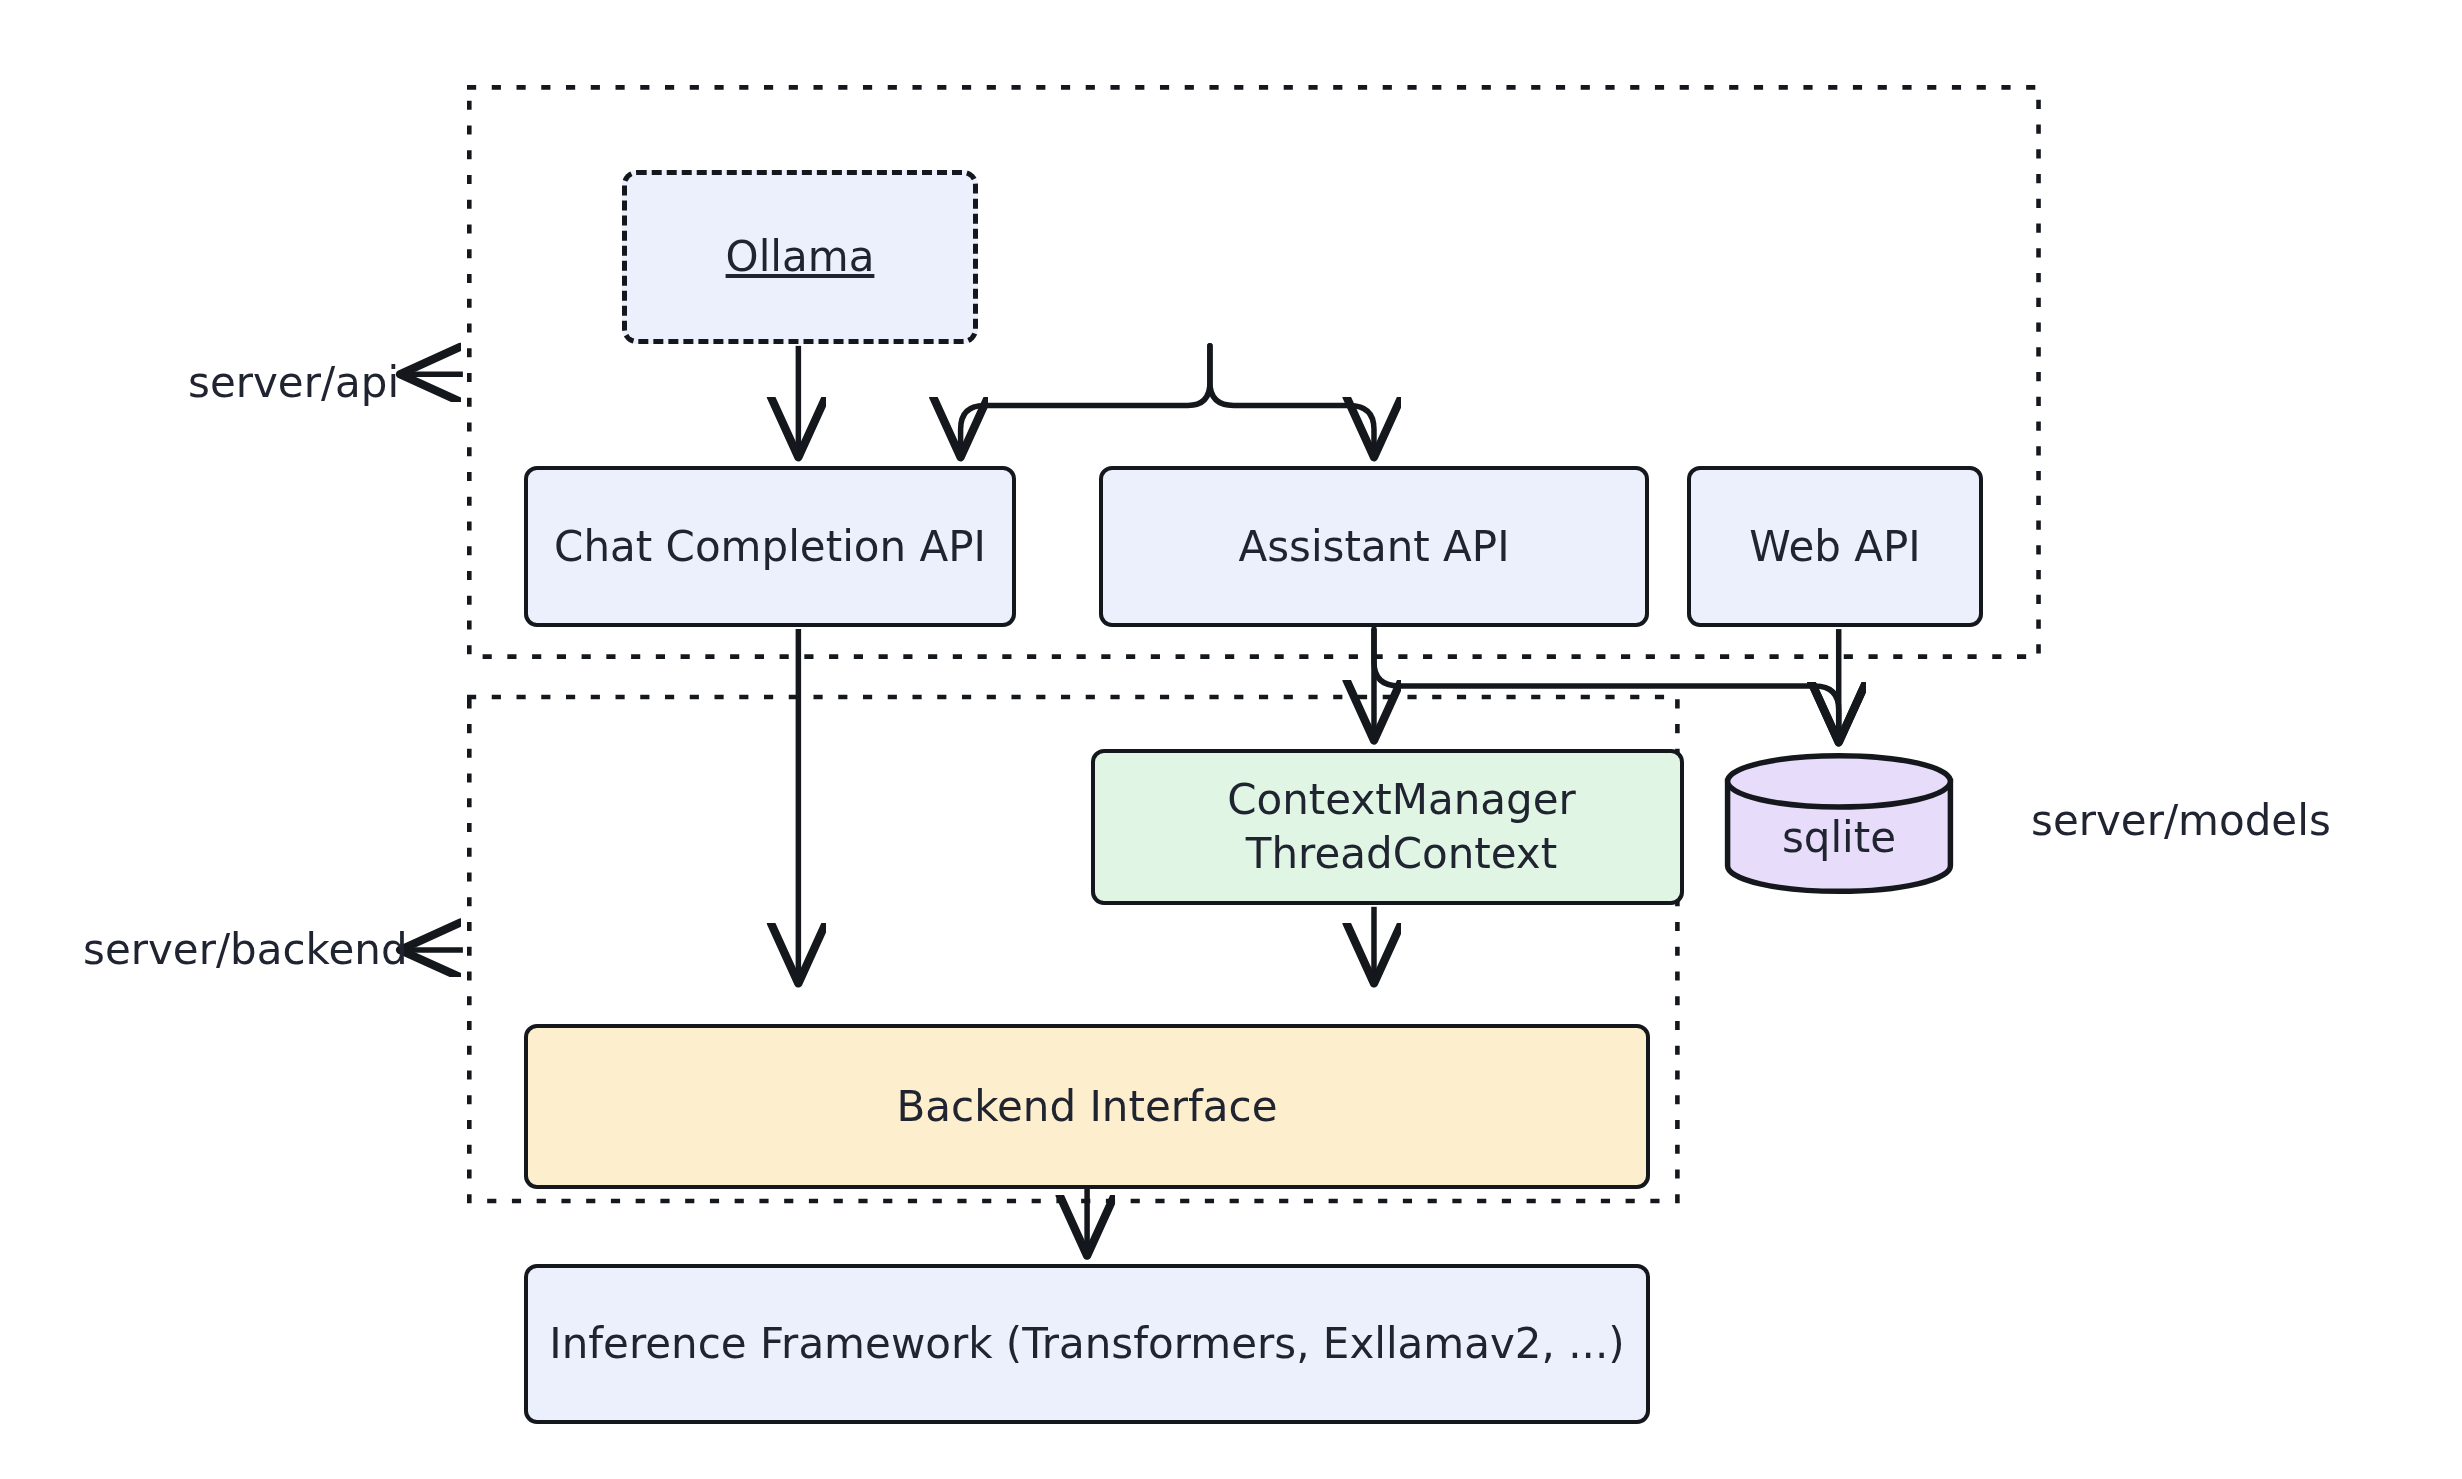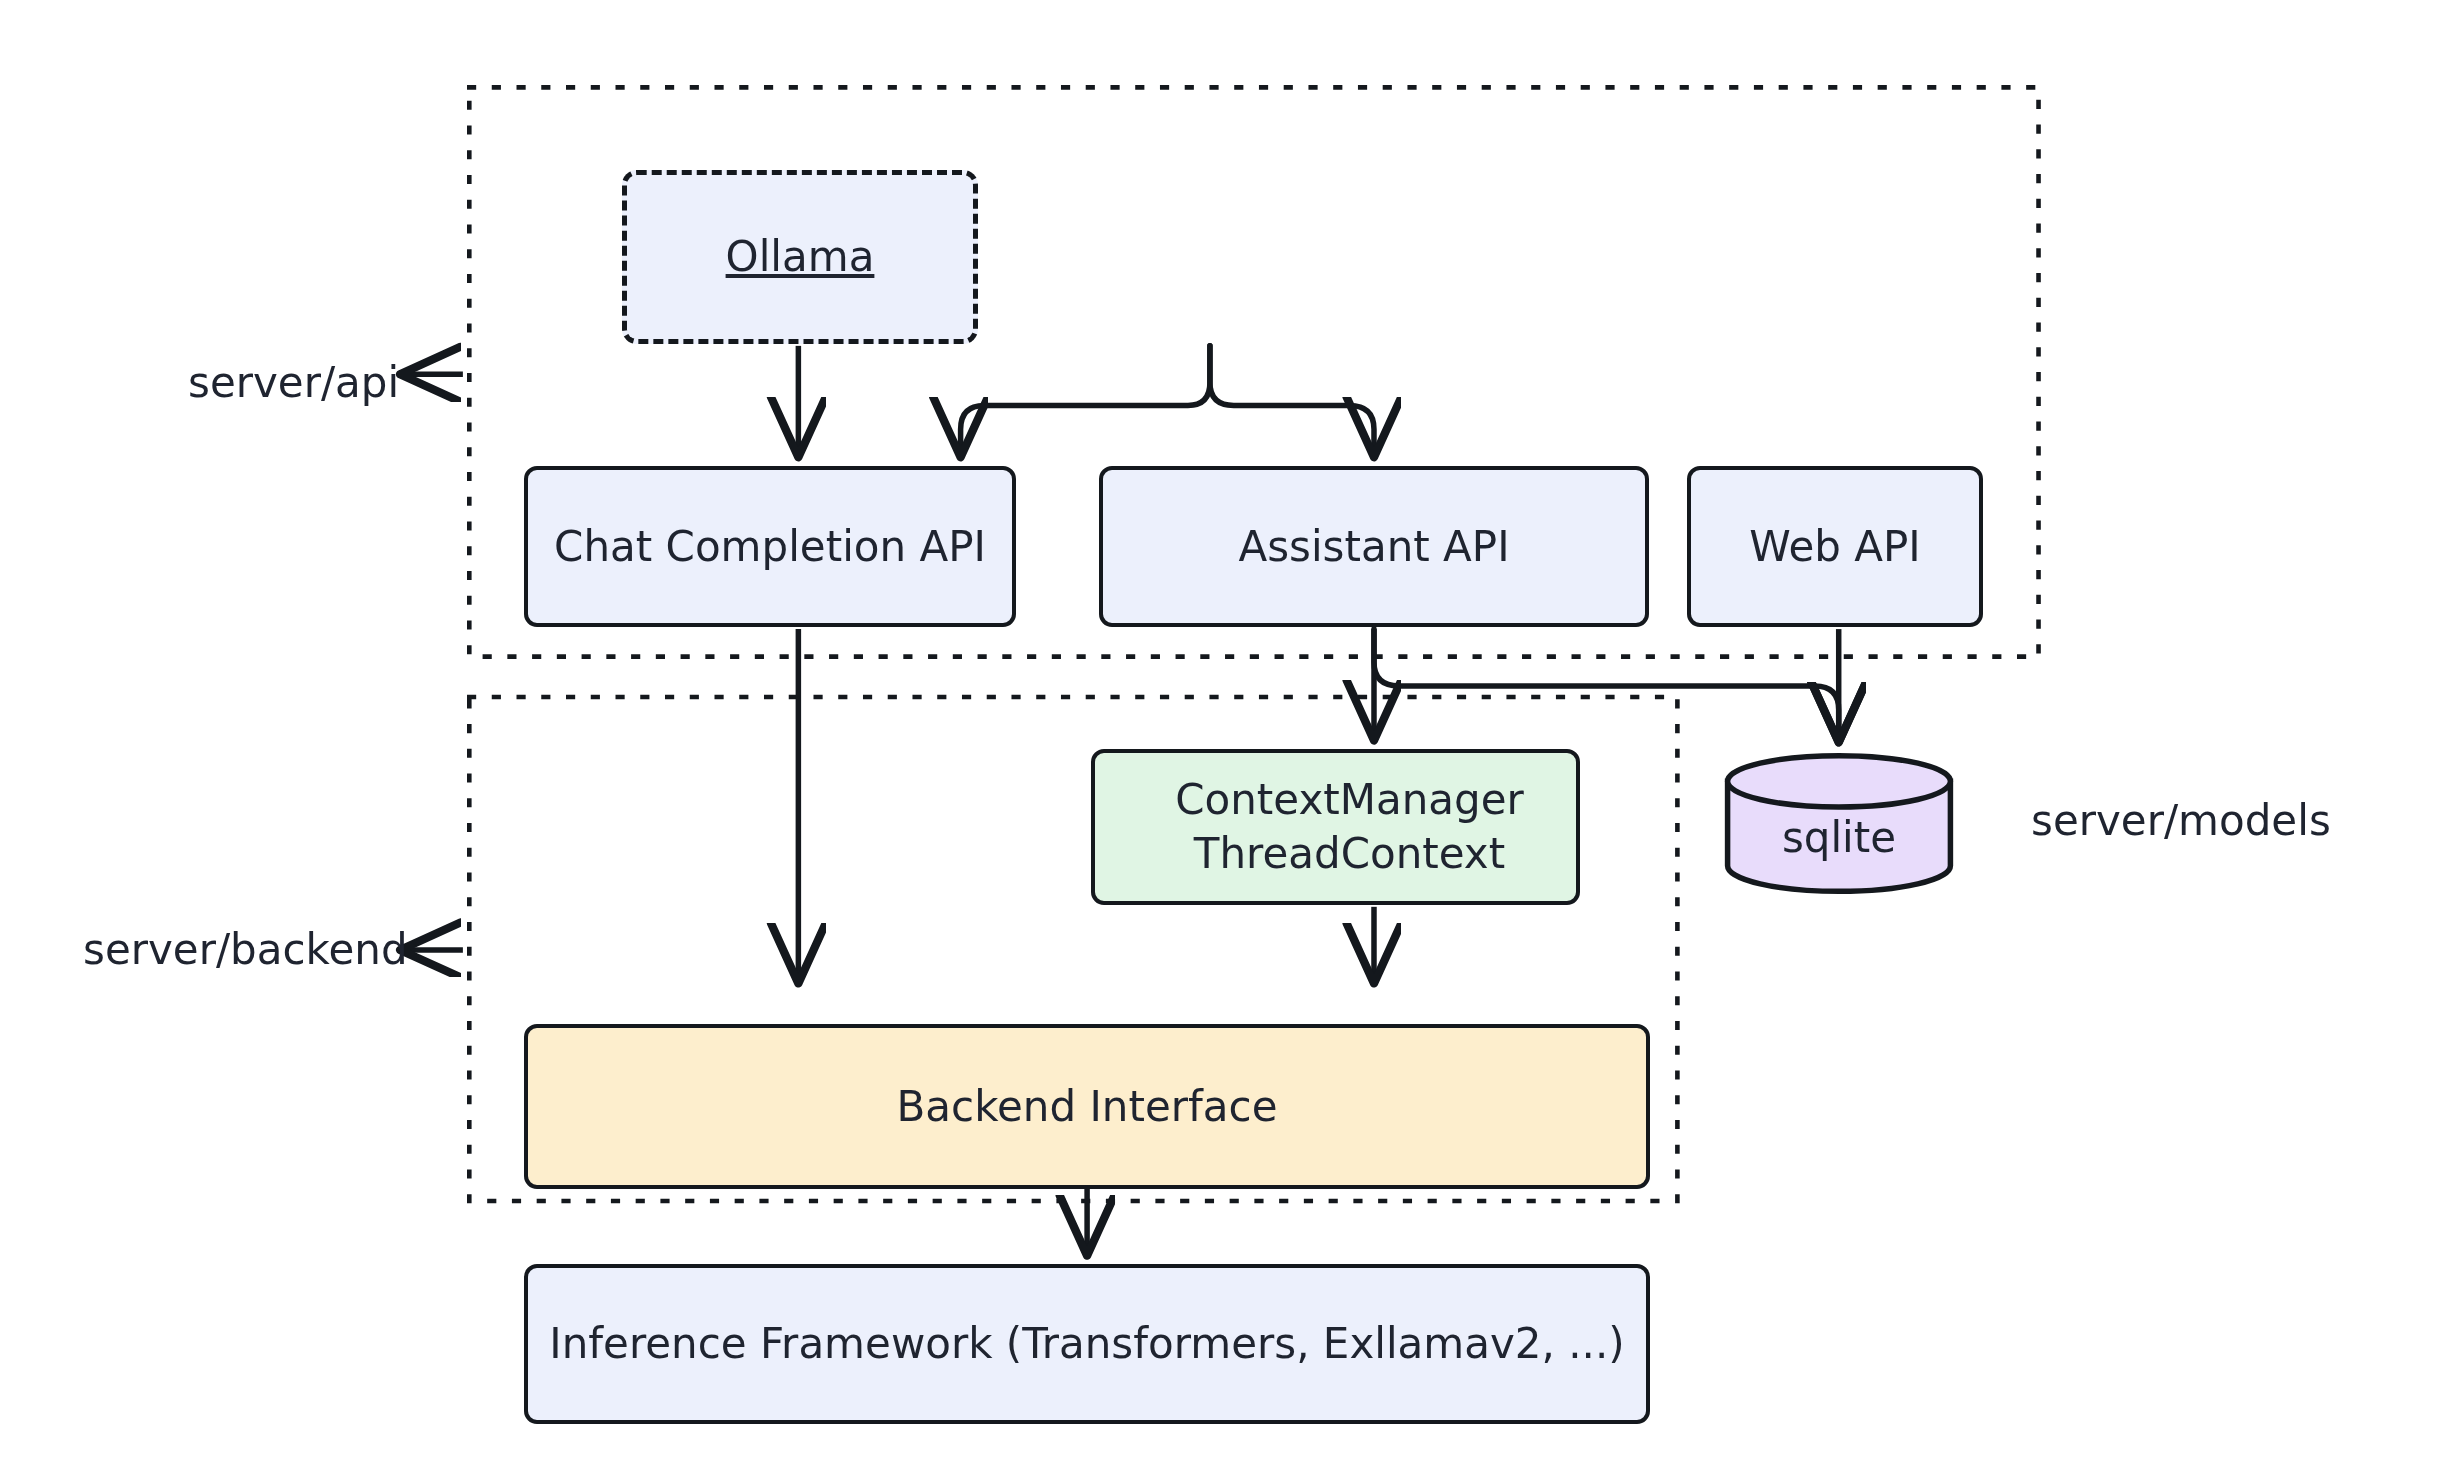--- a/index.html
+++ b/index.html
@@ -64,21 +64,21 @@
 
   <div class="node dashed" style="left:622px;top:170px;width:356px;height:174px;text-decoration:underline;">Ollama</div>
 
 
   <div class="node" style="left:524px;top:466px;width:492px;height:161px;">Chat Completion API</div>
 
   <div class="node" style="left:1099px;top:466px;width:550px;height:161px;">Assistant API</div>
 
   <div class="node" style="left:1687px;top:466px;width:296px;height:161px;">Web API</div>
 
-  <div class="node green" style="left:1091px;top:749px;width:489px;height:156px;white-space:pre-line;padding-left:28px;">ContextManager
+  <div class="node green" style="left:1091px;top:749px;width:593px;height:156px;white-space:pre-line;padding-left:28px;">ContextManager
 ThreadContext</div>
 
   <div class="cyl" style="left:1723px;top:750px;width:232px;height:147px;">
     <svg width="232" height="147" viewBox="0 0 253 160">
       <path d="M5,34 L5,126 A121.5,28 0 0 0 248,126 L248,34 Z" fill="#e8dcfb" stroke="#14181d" stroke-width="6"></path>
       <ellipse cx="126.5" cy="34" rx="121.5" ry="28" fill="#e8dcfb" stroke="#14181d" stroke-width="6"></ellipse>
     </svg>
     <span>sqlite</span>
   </div>
 

